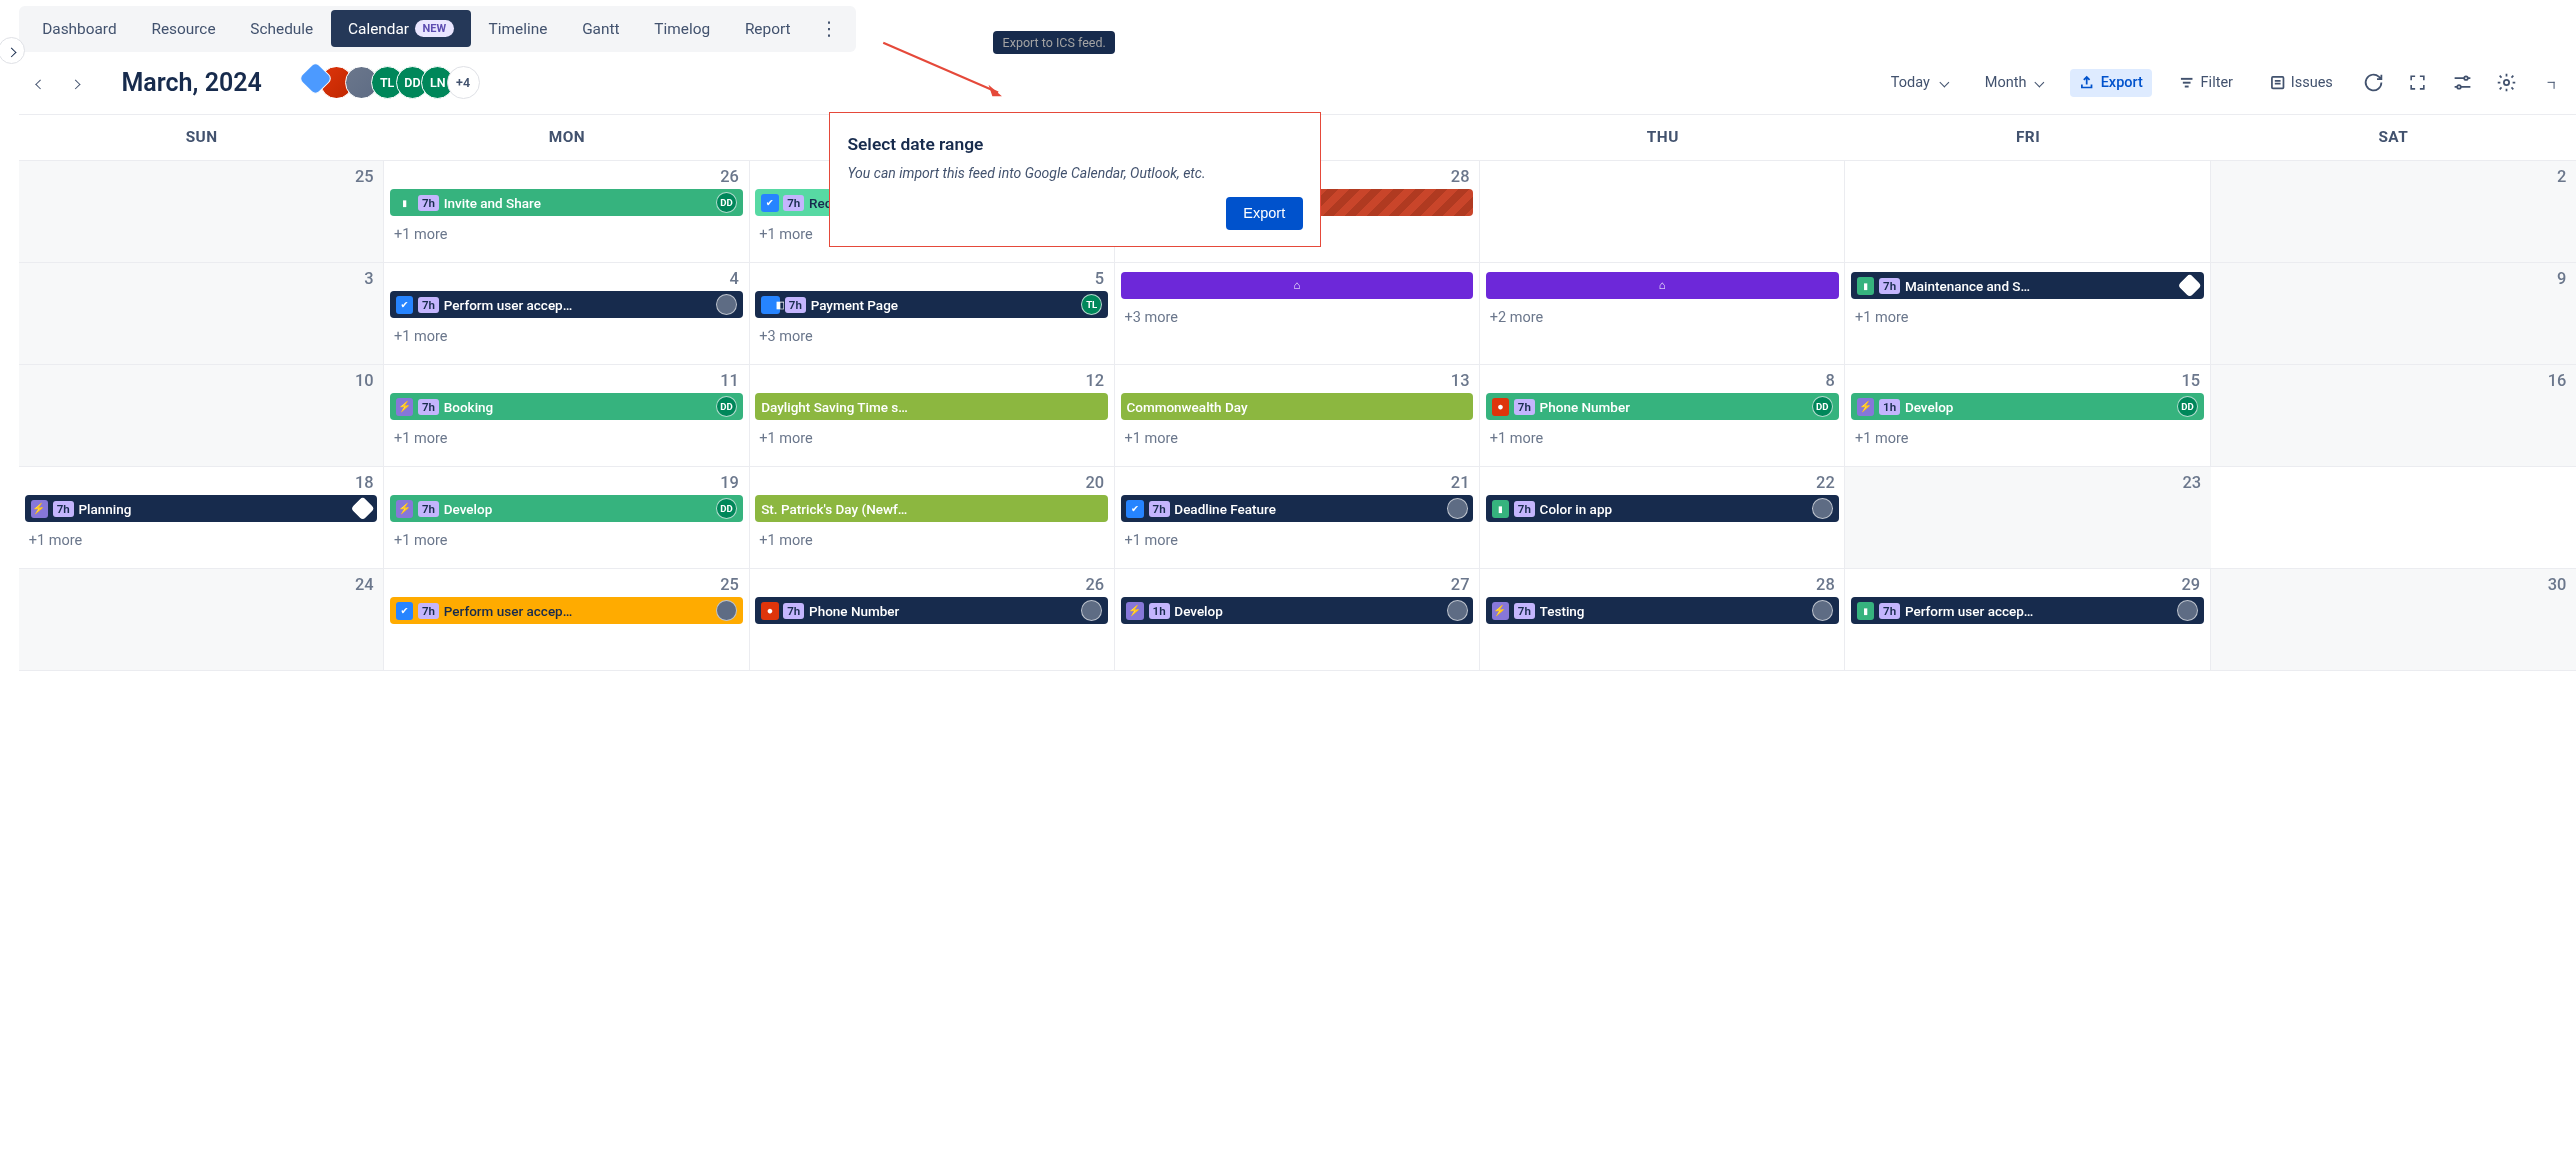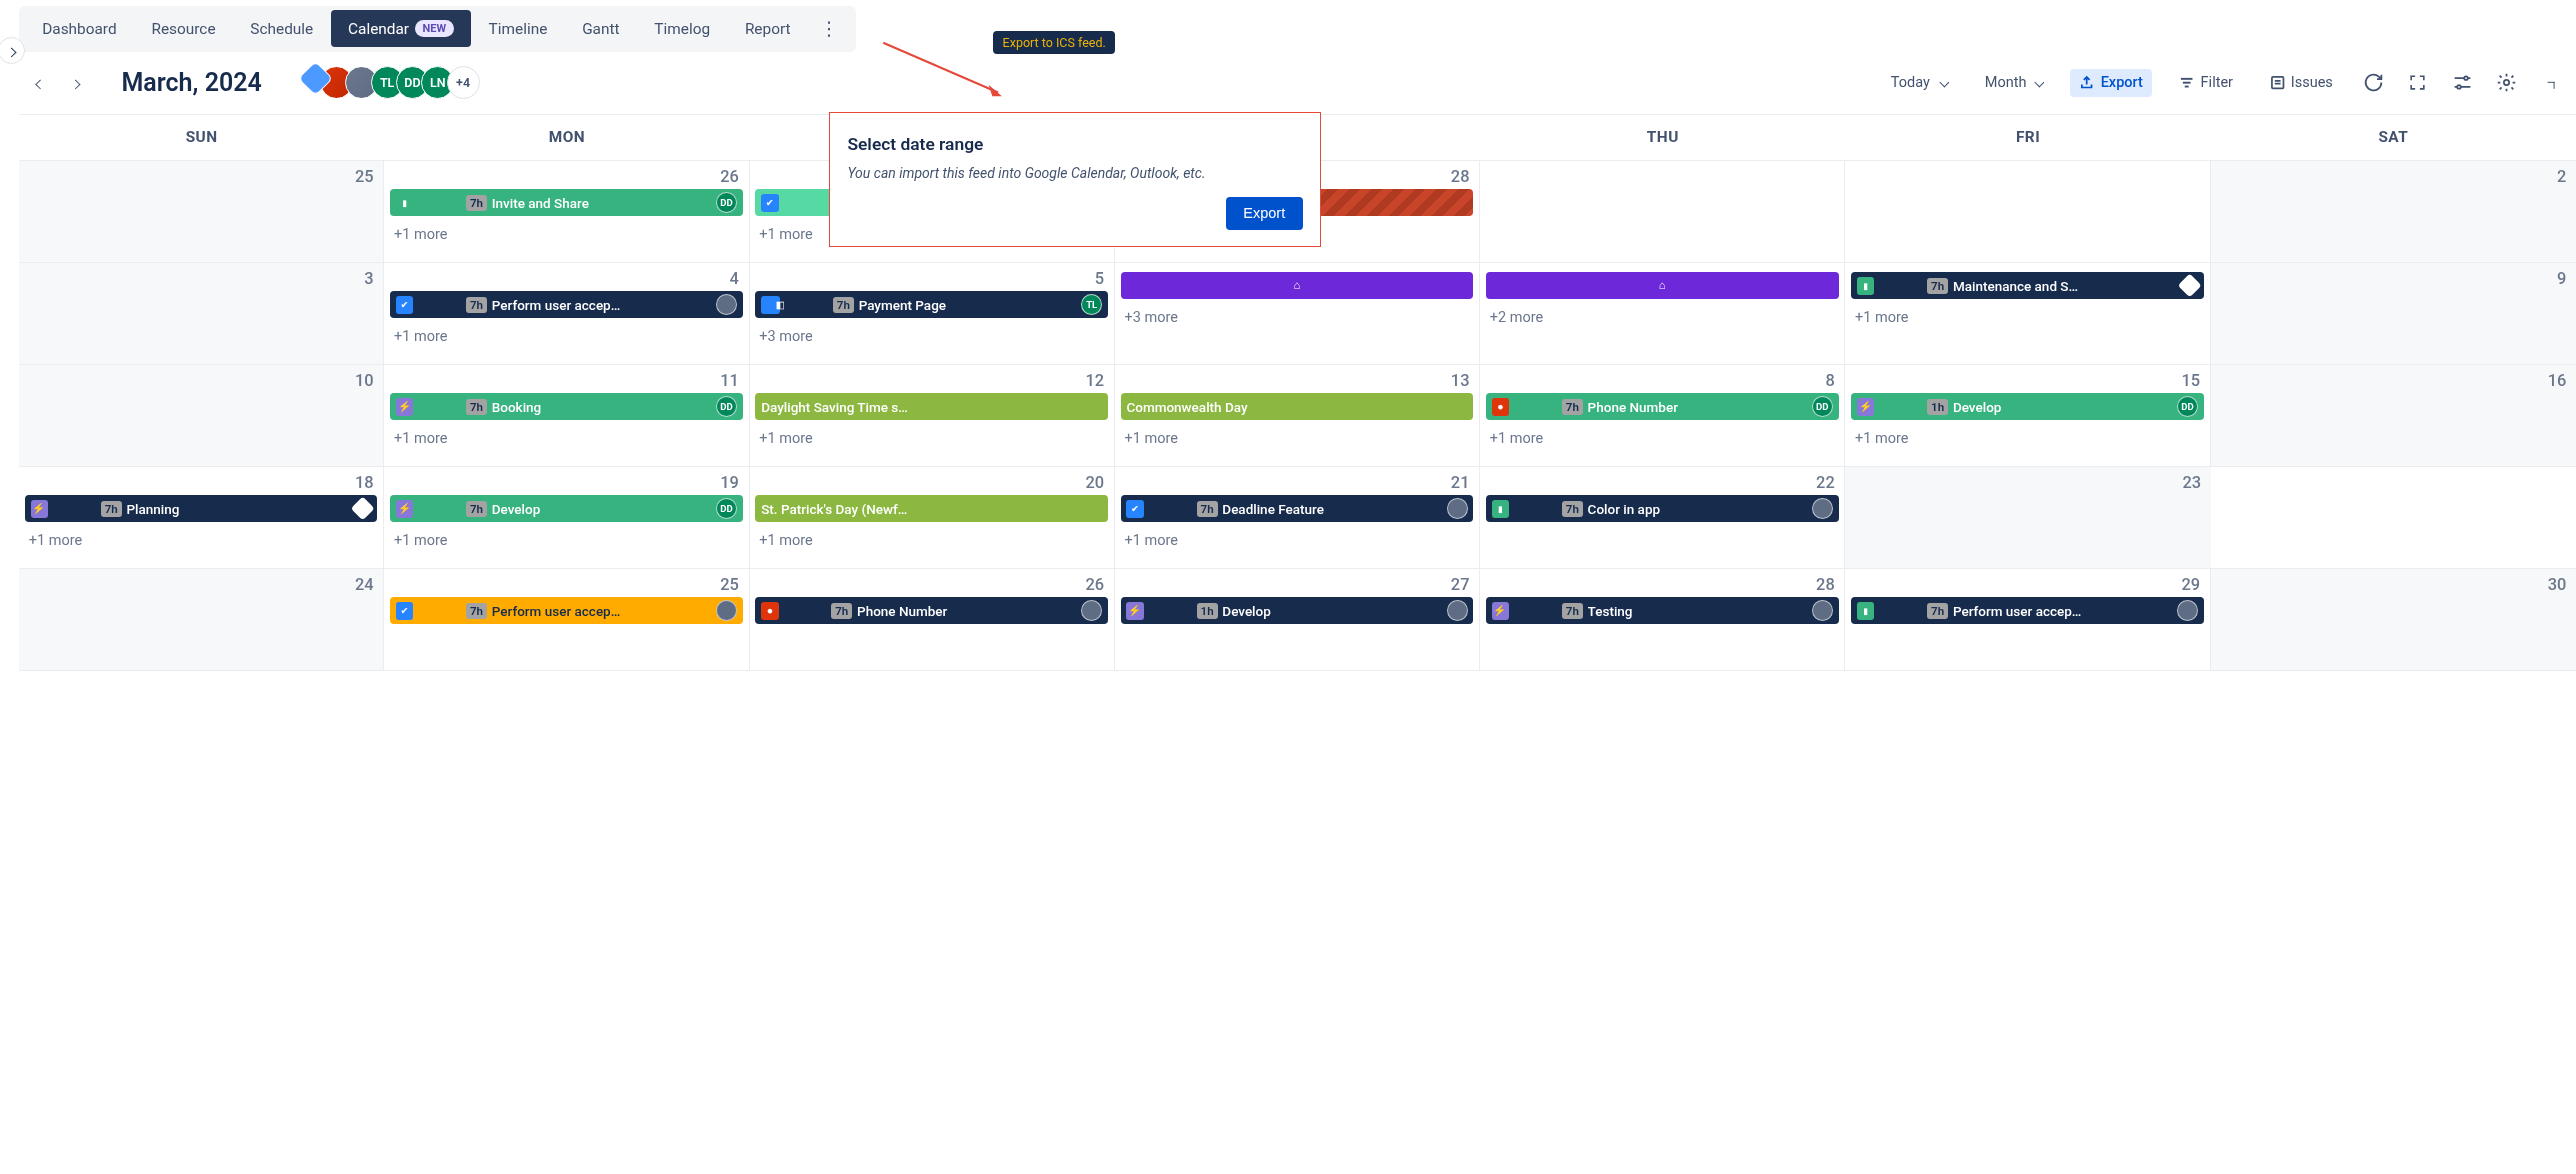--- a/index.html
+++ b/index.html
@@ -31,21 +31,21 @@
 
   .toolbar-right { margin-left: auto; display: flex; align-items: center; gap: 17.4px; }
   .tb-btn { display: flex; align-items: center; gap: 5.8px; padding: 5.8px 9.6px; cursor: pointer; color: #42526E; font-size: 14.5px; border-radius: 3.9px; justify-content: flex-end; }
   .tb-btn.export-btn { background: #DEEBFF; color: #0052CC; font-weight: 500; }
   .tb-icon { display: inline-flex; align-items: center; justify-content: center; color: #42526E; cursor: pointer; width: 27px; height: 27px; }
 
   
   .red-arrow { position: absolute; top: -14.5px; left: 858px; width: 135px; height: 67px; pointer-events: none; z-index: 20; }
 
   
-  .tooltip { position: absolute; background: #172B4D; color: #eab308; padding: 3.9px 9.6px; border-radius: 3.9px; font-size: 12.5px; top: -21px; left: 974px; white-space: nowrap; z-index: 25; }
+  .tooltip { position: absolute; background: #172B4D; color: #a3a3a3; padding: 3.9px 9.6px; border-radius: 3.9px; font-size: 12.5px; top: -21px; left: 974px; white-space: nowrap; z-index: 25; }
 
   
   .export-popup { position: absolute; top: 60px; left: 791px; width: 492px; background: #fff; border: 1.9px solid #E5493A; padding: 21px 17.4px 15.4px 17.4px; z-index: 30; margin-left: 19px; }
   .popup-title { font-size: 17.4px; font-weight: 600; color: #172B4D; margin-bottom: 11.6px; }
   .date-range { border: 1.9px solid #DFE1E6; border-radius: 3.9px; display: flex; align-items: center; padding: 9.6px 11.6px; font-size: 15.4px; color: #42526E; margin-bottom: 13.5px; }
   .date-range .arrow-sep { margin: 0 13.5px; }
   .date-range svg { margin-left: auto; }
   .popup-note { font-style: italic; color: #42526E; font-size: 14px; margin-bottom: 15.4px; }
   .popup-btn { background: #0052CC; color: #fff; padding: 8.7px 17.4px; border-radius: 3.9px; border: none; font-size: 14.5px; font-weight: 500; cursor: pointer; float: right; }
 
@@ -54,21 +54,21 @@
   .cal-head div { text-align: center; padding: 13.5px 0; font-weight: 700; color: #42526E; font-size: 15.4px; letter-spacing: 0.5px; }
   .cal-body { }
   .cal-week { display: grid; grid-template-columns: repeat(7, 1fr); border-bottom: 1px solid #EBECF0; min-height: 102px; }
   .cal-day { border-right: 1px solid #EBECF0; padding: 5.8px 5.8px 7.7px 5.8px; }
   .cal-day:last-child { border-right: none; }
   .cal-day.shade { background: #F7F8F9; }
   .day-num { text-align: right; font-size: 16.4px; color: #6B778C; font-weight: 500; margin-bottom: 3.9px; padding-right: 3.9px; }
   .events { display: flex; flex-direction: column; gap: 5.8px; }
   .event { border-radius: 3.9px; padding: 3.9px 5.8px; display: flex; align-items: center; gap: 4.8px; font-size: 13.5px; color: #fff; overflow: hidden; white-space: nowrap; height: 27px; }
   .event .icn { width: 17.4px; height: 17.4px; border-radius: 2.9px; flex-shrink: 0; display: flex; align-items: center; justify-content: center; font-size: 10.6px; }
-  .event .hrs { background: #a3a3a3; color: #172B4D; font-size: 11.6px; font-weight: 600; padding: 1px 3.9px; border-radius: 2.9px; flex-shrink: 0; margin-left: 48px; }
+  .event .hrs { background: #c4b5fd; color: #172B4D; font-size: 11.6px; font-weight: 600; padding: 1px 3.9px; border-radius: 2.9px; flex-shrink: 0; }
   .event .title { overflow: hidden; text-overflow: ellipsis; flex: 1; font-weight: 500; }
   .event .assignee { width: 21px; height: 21px; border-radius: 50%; flex-shrink: 0; border: 1.9px solid currentColor; display: flex; align-items: center; justify-content: center; font-size: 9.6px; font-weight: 700; }
   .more-link { color: #6B778C; font-size: 14.5px; margin-top: 9.6px; padding-left: 3.9px; }
 
   
   .c-green { background: #36B37E; }
   .c-lightgreen { background: #57D9A3; color: #172B4D; }
   .c-olive { background: #8CB740; color: #fff; }
   .c-navy { background: #172B4D; }
   .c-purple { background: #6d28d9; flex-direction: column; }

